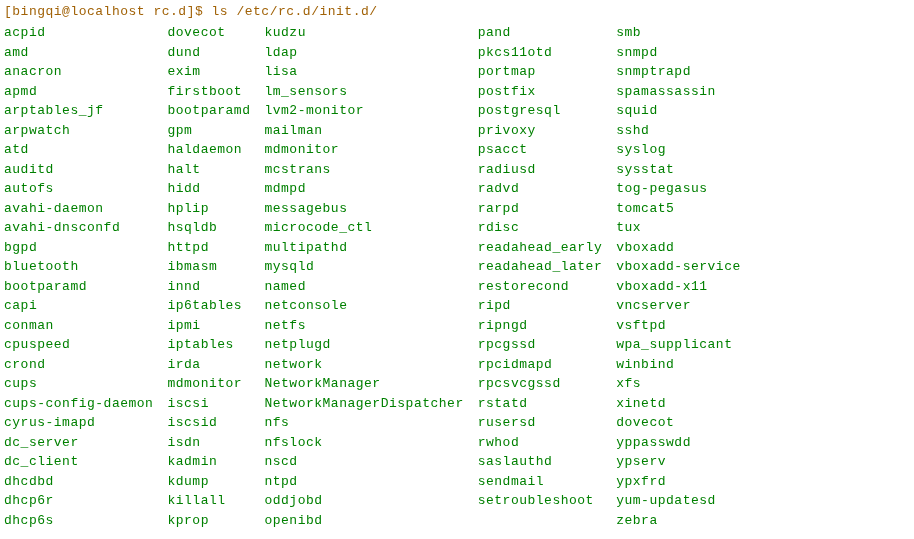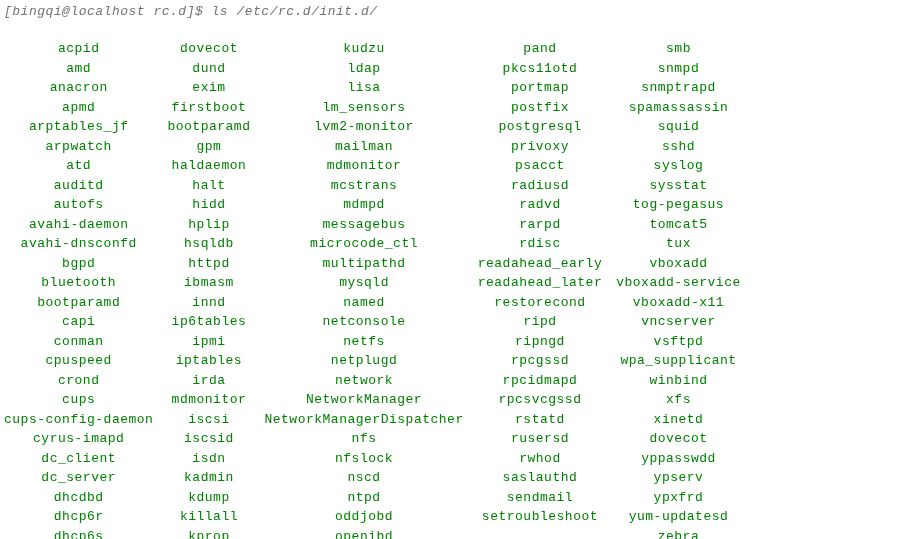--- a/index.html
+++ b/index.html
@@ -4,33 +4,31 @@
   <style>
     body {
       margin: 0;
       padding: 4px;
       font-family: 'Courier New', monospace;
       font-size: 13px;
       background: #fff;
       letter-spacing: 0.5px;
     }
     .prompt-line {
-      color: #737373;
-      margin-bottom: 20px;
+      color: #a16207;
+      margin-bottom: 4px;
       white-space: pre;
-      font-style: italic;
     }
     .listing {
       display: flex;
       gap: 14px;
     }
     .col {
       display: flex;
       flex-direction: column;
-      text-align: center;
     }
     .col span {
       color: #008000;
       line-height: 1.5;
       white-space: pre;
     }
   </style>
 </head>
 <body>
 
@@ -52,22 +50,22 @@
       <span>bgpd</span>
       <span>bluetooth</span>
       <span>bootparamd</span>
       <span>capi</span>
       <span>conman</span>
       <span>cpuspeed</span>
       <span>crond</span>
       <span>cups</span>
       <span>cups-config-daemon</span>
       <span>cyrus-imapd</span>
+      <span>dc_server</span>
       <span>dc_client</span>
-      <span>dc_server</span>
       <span>dhcdbd</span>
       <span>dhcp6r</span>
       <span>dhcp6s</span>
     </div>
   <div class="col">
       <span>dovecot</span>
       <span>dund</span>
       <span>exim</span>
       <span>firstboot</span>
       <span>bootparamd</span>

